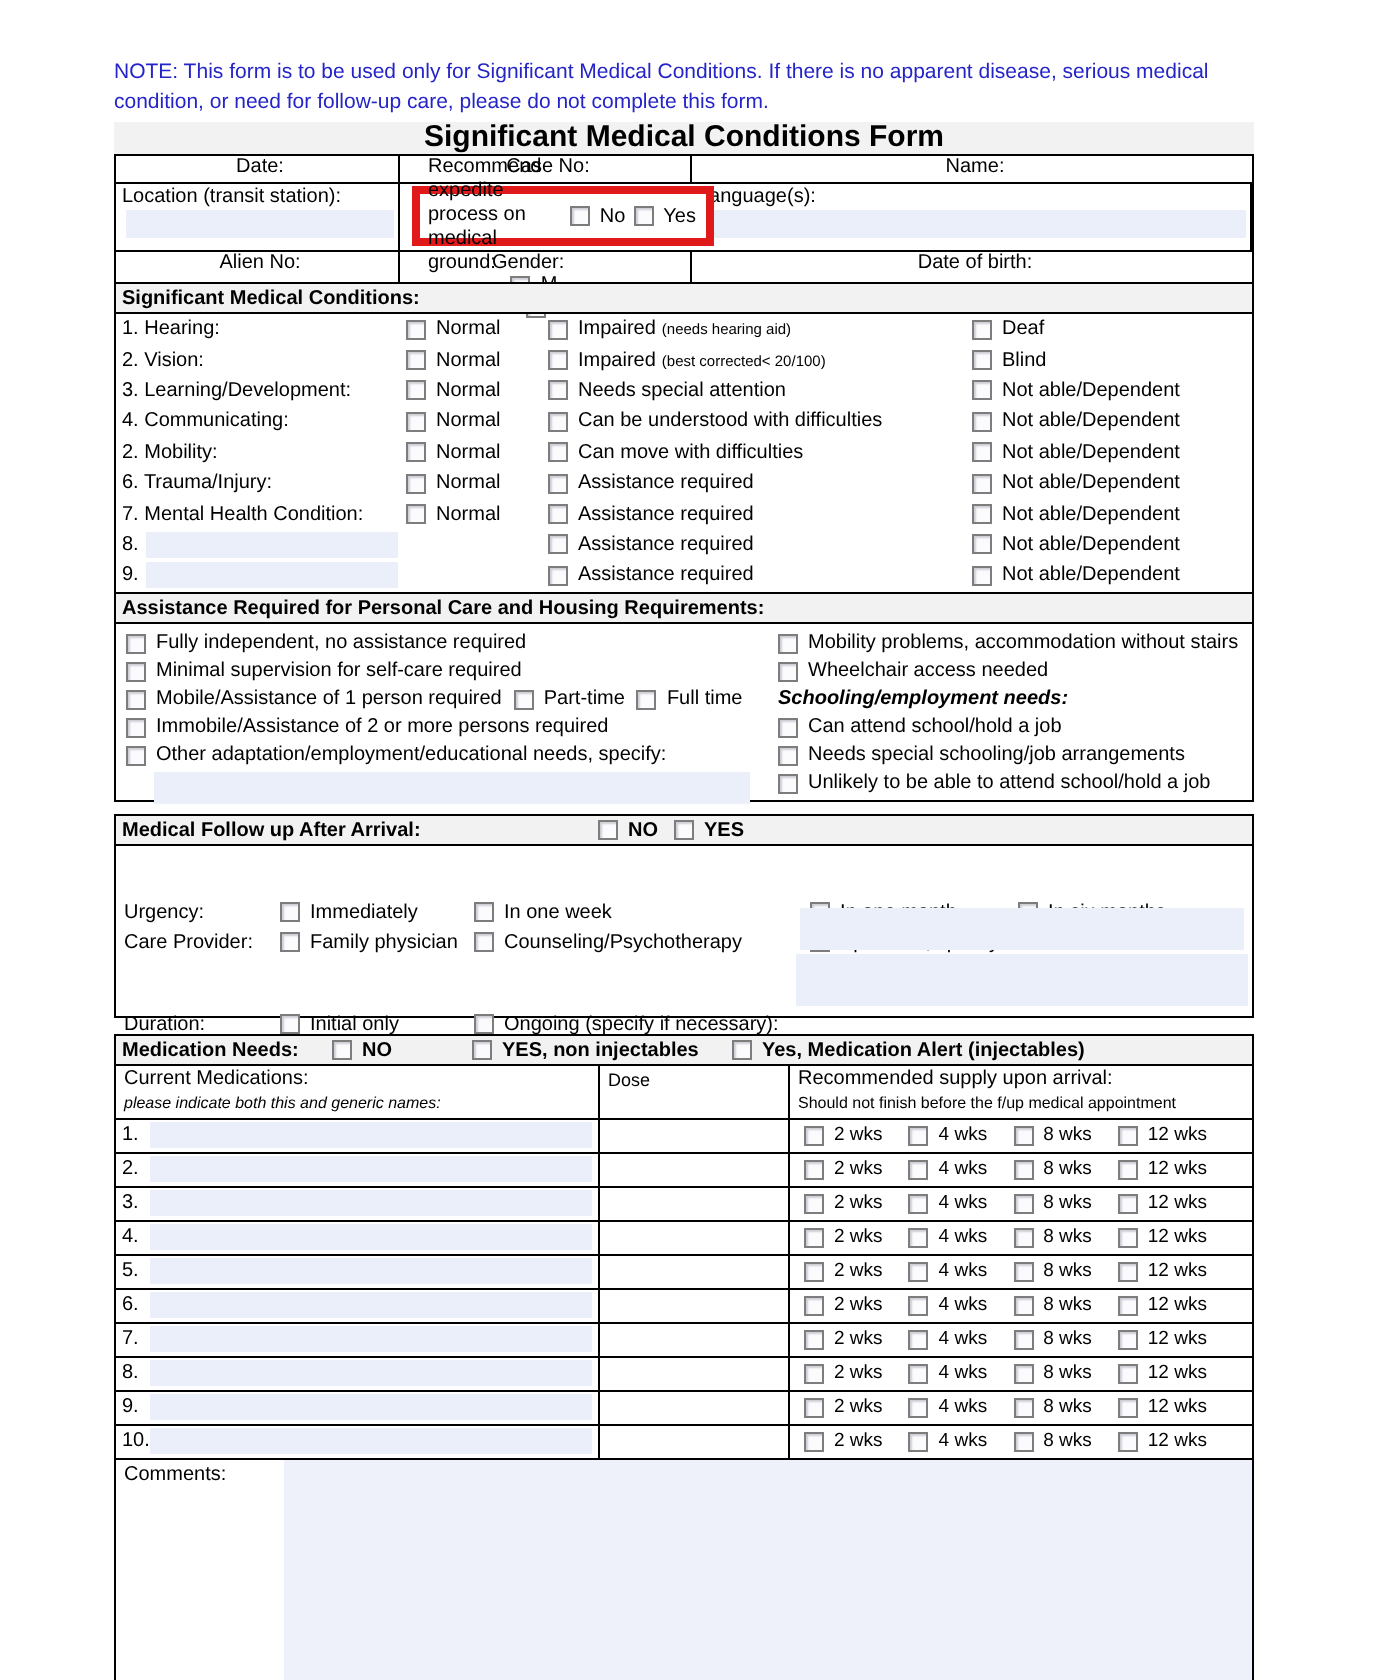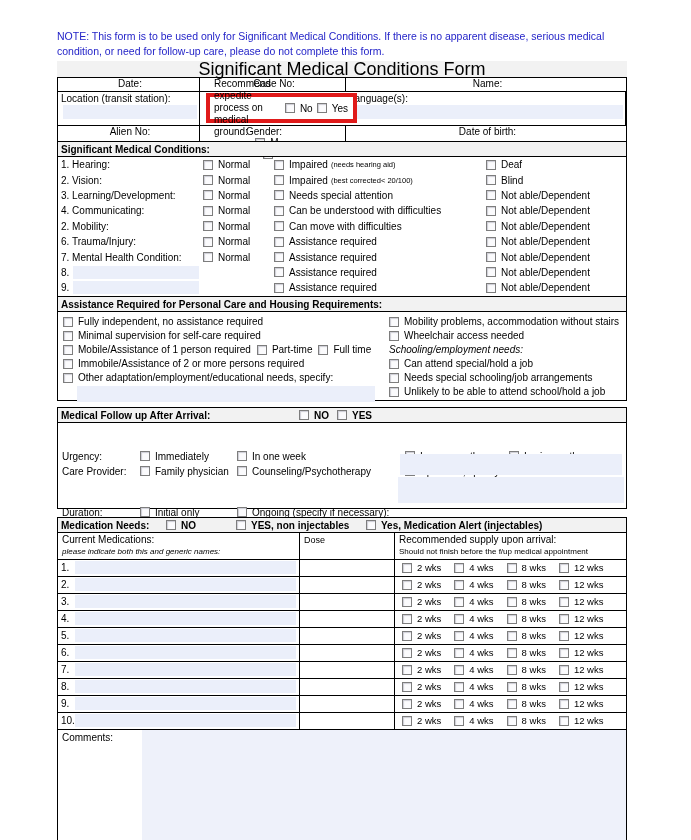--- a/index.html
+++ b/index.html
@@ -1,20 +1,20 @@
 <!DOCTYPE html>
 <html><head>
 <meta charset="utf-8">
 <style>
   html,body{margin:0;padding:0;background:#fff;}
   body{width:691px;height:840px;font-family:"Liberation Sans",sans-serif;color:#000;}
   .page{position:relative;width:691px;height:840px;overflow:hidden;background:#fff;}
   .note{position:absolute;left:57px;top:29px;width:578px;color:#2424c8;font-size:10.5px;line-height:15px;}
   .form{position:absolute;left:57px;top:61px;width:570px;}
-  .title-bar{height:16px;line-height:16px;background:#f2f2f2;text-align:center;font-weight:normal;font-size:18px;}
+  .title-bar{height:16px;line-height:16px;background:#f2f2f2;text-align:center;font-weight:bold;font-size:15px;}
   
   .hdr{display:grid;grid-template-columns:142px 146px 1fr;grid-template-rows:14px 34px 15px;border:1px solid #000;font-size:10px;}
   .hcell{border-right:1px solid #000;border-bottom:1px solid #000;display:flex;align-items:center;padding-left:3px;overflow:visible;flex-direction:column;}
   .hcell.last{border-right:none;}
   .hcell.bot{border-bottom:none;}
   .lbl{white-space:nowrap;}
   .bluefill{background:#ebeffa;flex:1;height:11px;margin:0 2px;}
   .vcell{flex-direction:column;align-items:stretch;padding-top:1px;}
   .vcell .bluefill{height:14px;flex:none;margin:1px 2px 2px 2px;}
   .exp-cell{position:relative;padding:0;}
@@ -34,21 +34,21 @@
   .cond-row{display:grid;grid-template-columns:145px 71px 212px 1fr;height:15.4px;align-items:center;}
   .cc{display:flex;align-items:center;}
   .label-cell{padding-left:3px;}
   .cond-input{height:13px;margin:0 4px 0 4px;}
   
   .assist-body{position:relative;height:88px;border:1px solid #000;border-top:none;font-size:10px;}
   .assist-left{position:absolute;left:5px;top:3px;width:326px;}
   .assist-right{position:absolute;left:331px;top:3px;right:4px;}
   .aline{height:14px;display:flex;align-items:center;gap:6px;}
   .assist-right .aline{height:14px;}
-  .schooling-title{height:14px;line-height:14px;font-weight:normal;font-style:italic;}
+  .schooling-title{height:14px;line-height:14px;font-weight:bold;font-style:italic;}
   .a-specify{width:298px;height:16px;margin:1px 0 0 14px;background:#ebeffa;}
   
   .fu-hdr .fu-noyes{position:absolute;left:241px;top:1px;display:flex;align-items:center;gap:8px;}
   .fu-body{position:relative;height:85px;border:1px solid #000;border-top:none;font-size:10px;}
   .fu-row{position:absolute;left:4px;right:2px;display:flex;align-items:center;margin-top:24px;}
   .fu-row .rowlbl{width:78px;}
   .w97{width:97px;}
   .w168{width:168px;}
   .w104{width:104px;}
   .fu-input{position:absolute;background:#ebeffa;}
@@ -399,21 +399,21 @@
           <div class="aline">
             <span class="opt">
               <span class="cb"></span>
               <span class="opt-lbl">Wheelchair access needed</span>
             </span>
           </div>
           <div class="schooling-title">Schooling/employment needs:</div>
           <div class="aline">
             <span class="opt">
               <span class="cb"></span>
-              <span class="opt-lbl">Can attend special/hold a job</span>
+              <span class="opt-lbl">Can attend school/hold a job</span>
             </span>
           </div>
           <div class="aline">
             <span class="opt">
               <span class="cb"></span>
               <span class="opt-lbl">Needs special schooling/job arrangements</span>
             </span>
           </div>
           <div class="aline">
             <span class="opt">

